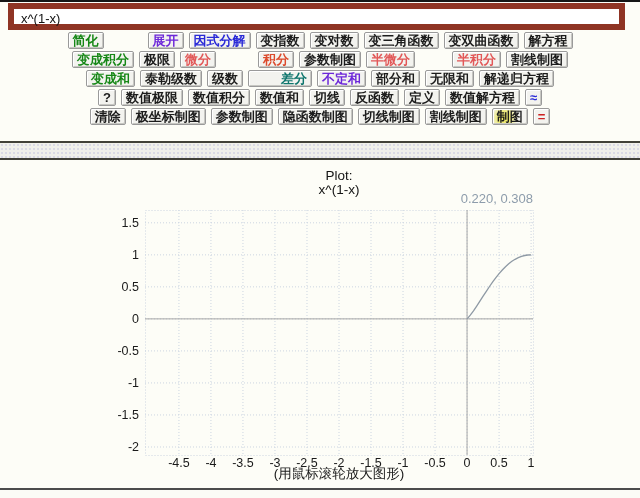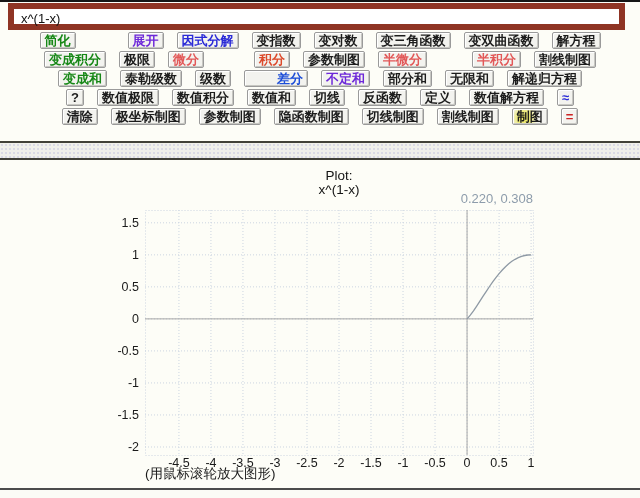--- a/index.html
+++ b/index.html
@@ -16,21 +16,21 @@
     background:#ffffff;
     height:15px;
   }
   .input-frame input{
     width:100%;height:100%;border:none;outline:none;
     font-family:"Liberation Sans","DejaVu Sans",sans-serif;
     font-size:13px;color:#111;padding:0 0 0 7px;box-sizing:border-box;
     background:transparent;
   }
   #toolbar{margin-top:2px;}
-  .btn-row{display:flex;justify-content:center;gap:13px;margin:2px 0;}
+  .btn-row{display:flex;justify-content:center;gap:5px;margin:2px 0;}
   .tb-btn{
     font-family:"Liberation Sans","DejaVu Sans",sans-serif;
     font-size:13px;line-height:13px;font-weight:bold;color:#1c1c1c;
     padding:1px 4px;border:1px solid #9a9a9a;border-radius:2px;
     background:#f3f3ef;
     box-shadow:inset 1px 1px 0 #ffffff, inset -1px -1px 0 #c7c7c2;
     cursor:pointer;white-space:nowrap;
   }
   .tb-btn.flash{
     background:radial-gradient(circle at 11px 9px,#f1ec5d 0px,#efec83 7px,#f3f3ef 14px);
@@ -48,21 +48,21 @@
     position:absolute;left:113px;top:9px;width:388px;
     text-align:center;font-size:13.5px;line-height:14px;color:#141414;
   }
   .coord{
     position:absolute;left:113px;top:31px;width:388px;
     text-align:right;font-size:13px;color:#8d9cab;
   }
   #plot{position:absolute;left:70px;top:50px;width:450px;height:264px;cursor:crosshair;}
   .plot-note{
     position:absolute;left:113px;top:305px;width:388px;
-    text-align:left;font-size:13.5px;color:#1a1a1a;
+    text-align:center;font-size:13.5px;color:#1a1a1a;
   }
   .bottomline{
     position:absolute;left:0;bottom:0;width:640px;height:8px;
     border-top:2px solid #4c4c4c;background:#fbfbf6;
   }
 </style>
 </head>
 <body>
 
 <div class="topline"></div>
@@ -89,21 +89,21 @@
       <button class="tb-btn" style="color: rgb(220, 74, 44); margin-left: 37px;">积分</button>
       <button class="tb-btn">参数制图</button>
       <button class="tb-btn" style="color: rgb(226, 88, 88);">半微分</button>
       <button class="tb-btn" style="color: rgb(226, 88, 88); margin-left: 32px;">半积分</button>
       <button class="tb-btn">割线制图</button>
     </div>
     <div class="btn-row">
       <button class="tb-btn" style="color: rgb(22, 135, 22);">变成和</button>
       <button class="tb-btn">泰勒级数</button>
       <button class="tb-btn">级数</button>
-      <button class="tb-btn" style="color: #1d4ed8; padding-left: 32px;">差分</button>
+      <button class="tb-btn" style="color: #0f766e; padding-left: 32px;">差分</button>
       <button class="tb-btn" style="color: #6d28d9;">不定和</button>
       <button class="tb-btn">部分和</button>
       <button class="tb-btn">无限和</button>
       <button class="tb-btn">解递归方程</button>
     </div>
     <div class="btn-row">
       <button class="tb-btn">?</button>
       <button class="tb-btn">数值极限</button>
       <button class="tb-btn">数值积分</button>
       <button class="tb-btn">数值和</button>

